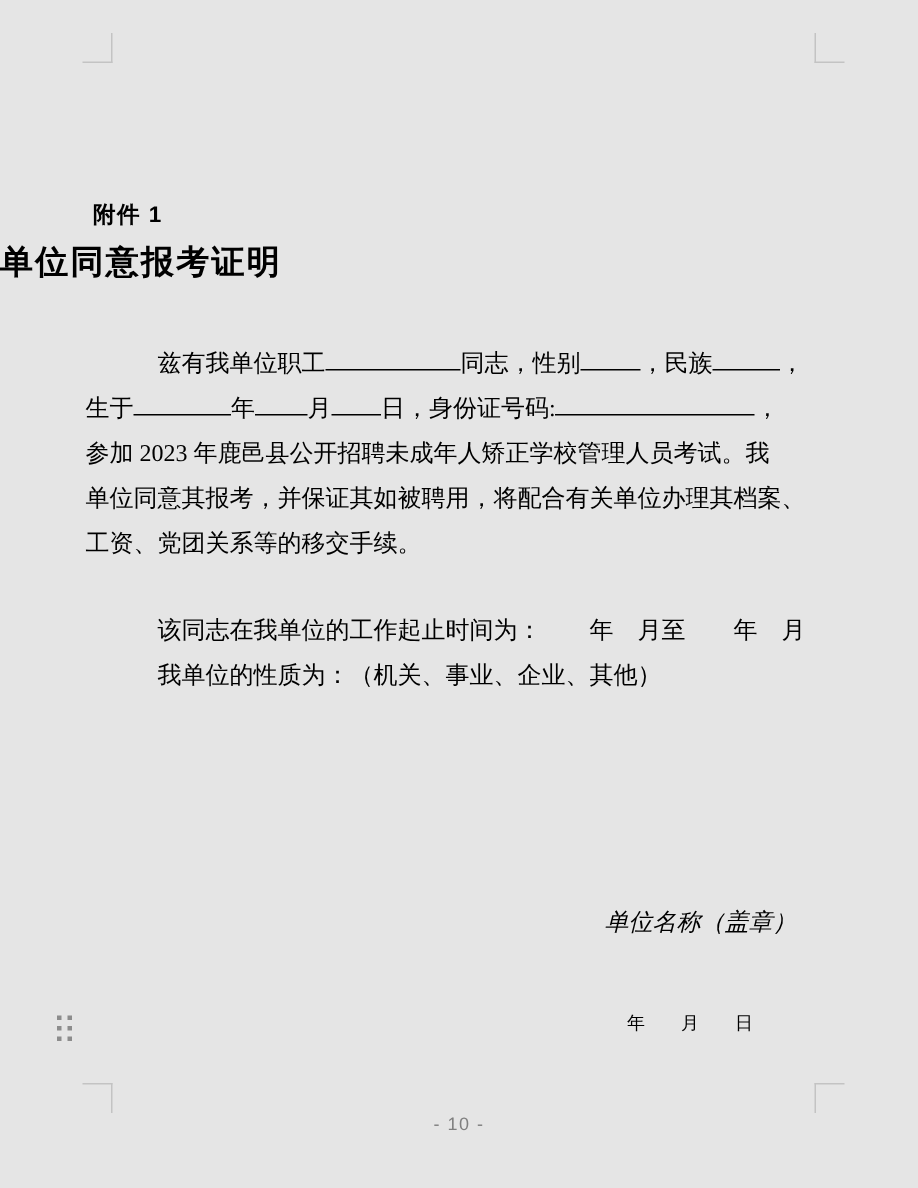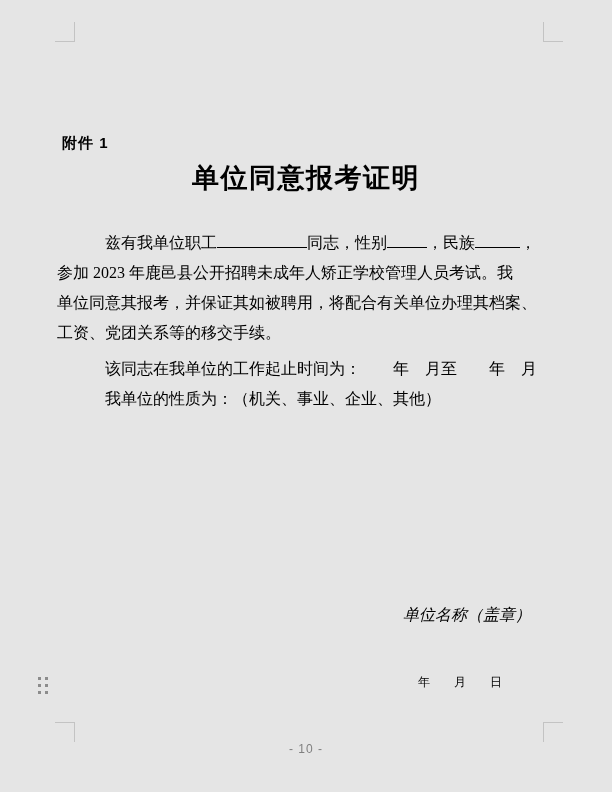--- a/index.html
+++ b/index.html
@@ -26,38 +26,38 @@
     left: 62px; top: 134px;
     font-family: "Liberation Sans", sans-serif;
     font-weight: bold;
     font-size: 15px;
     letter-spacing: 1px;
   }
   .doc-title {
     position: absolute;
     left: 0; top: 160px;
     width: 612px;
-    text-align: center;
+    text-align: left;
     font-family: "Liberation Sans", sans-serif;
     font-weight: bold;
-    font-size: 27px;
+    font-size: 22px;
     letter-spacing: 1.5px;
   }
 
   
   .body-block {
     position: absolute;
     left: 57px; top: 228px;
     width: 500px;
     font-size: 16px;
     line-height: 30px;
   }
   .body-line { white-space: pre; height: 30px; }
   .body-line.indent { padding-left: 48px; }
-  .body-line.gap-before { margin-top: 6px; }
+  .body-line.gap-before { margin-top: 28px; }
   .blank {
     display: inline-block;
     height: 2px;
     border-bottom: 1px solid #000;
   }
 
   
   .unit-name {
     position: absolute;
     left: 403px; top: 605px;
@@ -105,20 +105,21 @@
   <div class="crop tr"></div>
   <div class="crop bl"></div>
   <div class="crop br"></div>
 
   <div class="attachment">附件 1</div>
 
   <div class="doc-title">单位同意报考证明</div>
 
   <div class="body-block" id="body-block">
       <div class="body-line indent"><span>兹有我单位职工</span><span class="blank" style="width: 90px;"></span><span>同志，性别</span><span class="blank" style="width: 40px;"></span><span>，民族</span><span class="blank" style="width: 45px;"></span><span>，</span></div>
+      <div class="body-line"><span>生于</span><span class="blank" style="width: 65px;"></span><span>年</span><span class="blank" style="width: 35px;"></span><span>月</span><span class="blank" style="width: 33px;"></span><span>日，身份证号码:</span><span class="blank" style="width: 133px;"></span><span>，</span></div>
       <div class="body-line"><span>参加 2023 年鹿邑县公开招聘未成年人矫正学校管理人员考试。我</span></div>
       <div class="body-line"><span>单位同意其报考，并保证其如被聘用，将配合有关单位办理其档案、</span></div>
       <div class="body-line"><span>工资、党团关系等的移交手续。</span></div>
       <div class="body-line indent gap-before"><span>该同志在我单位的工作起止时间为：　　年　月至　　年　月</span></div>
       <div class="body-line indent"><span>我单位的性质为：（机关、事业、企业、其他）</span></div>
     </div>
 
   <div class="unit-name">单位名称（盖章）</div>
   <div class="date-line">年　　月　　日</div>
 

